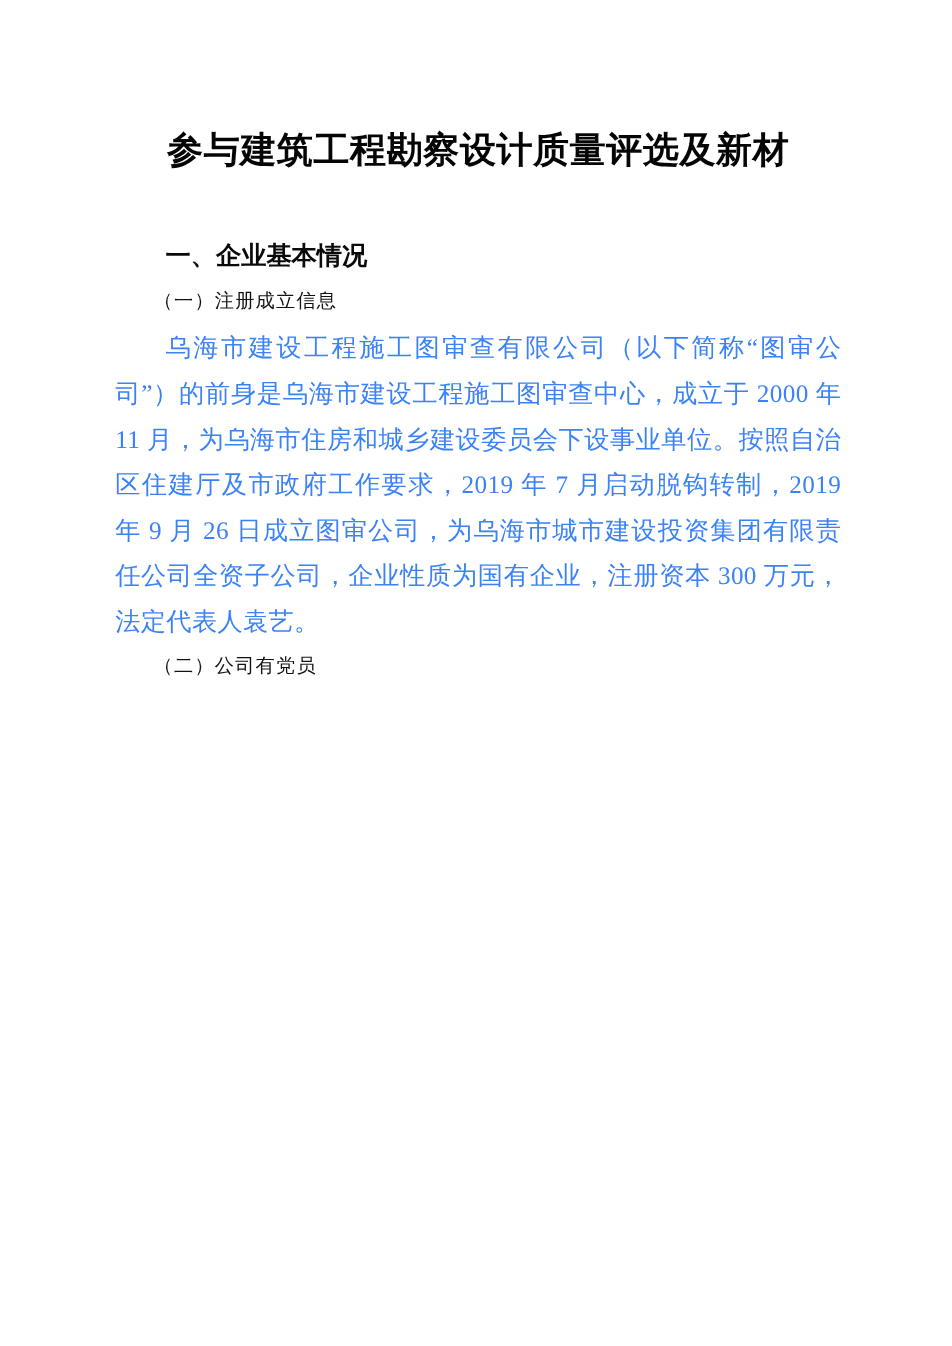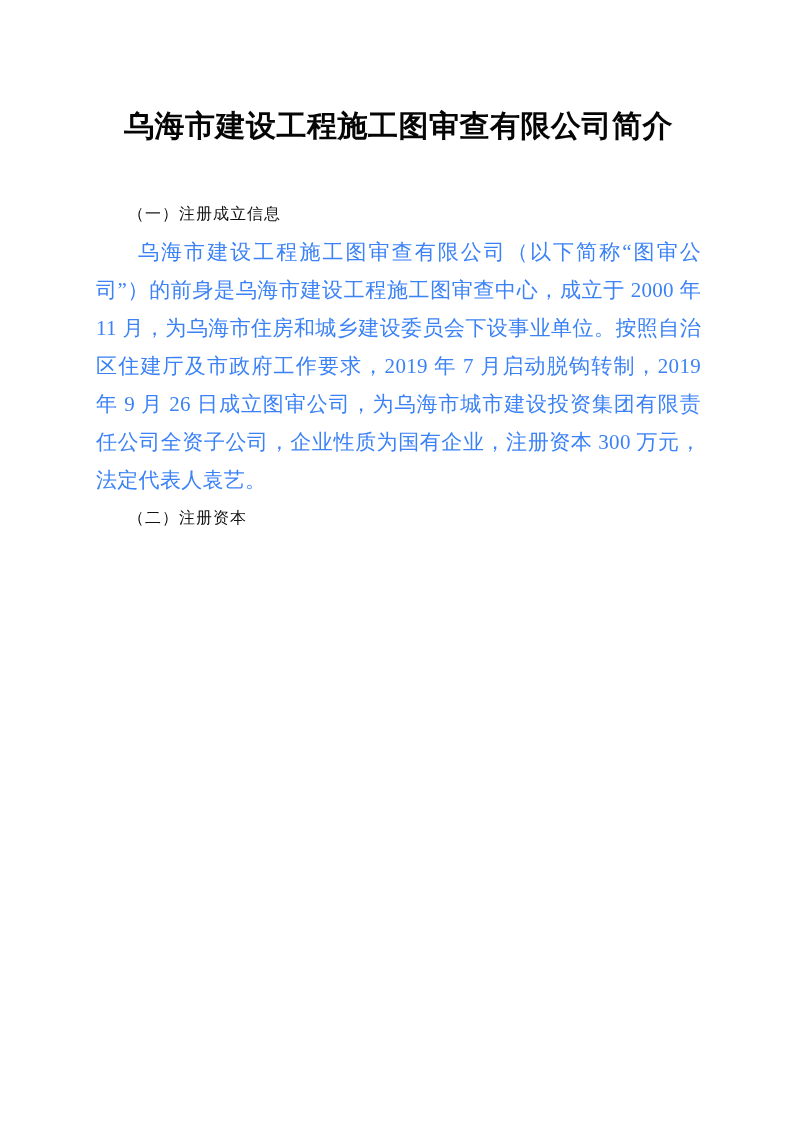--- a/index.html
+++ b/index.html
@@ -58,25 +58,26 @@
     text-align: justify;
     text-justify: inter-ideograph;
     letter-spacing: 0.3px;
     color: #3b82f6;
   }
 </style>
 </head>
 <body>
 
 <div class="page">
-  <h1 class="doc-title">乌海市建设工程施工图审查有限公司简介</h1>
+  <h1 class="doc-title">参与建筑工程勘察设计质量评选及新材</h1>
 
   <div class="content">
 
+    <div class="section-heading">一、企业基本情况</div>
 
     <div class="sub-heading">（一）注册成立信息</div>
     <p class="para">乌海市建设工程施工图审查有限公司（以下简称“图审公司”）的前身是乌海市建设工程施工图审查中心，成立于 2000 年 11 月，为乌海市住房和城乡建设委员会下设事业单位。按照自治区住建厅及市政府工作要求，2019 年 7 月启动脱钩转制，2019 年 9 月 26 日成立图审公司，为乌海市城市建设投资集团有限责任公司全资子公司，企业性质为国有企业，注册资本 300 万元，法定代表人袁艺。</p>
 
-    <div class="sub-heading">（二）注册资本</div>
+    <div class="sub-heading">（二）公司有党员</div>
 
 
   </div>
 </div>
 
 </body></html>

